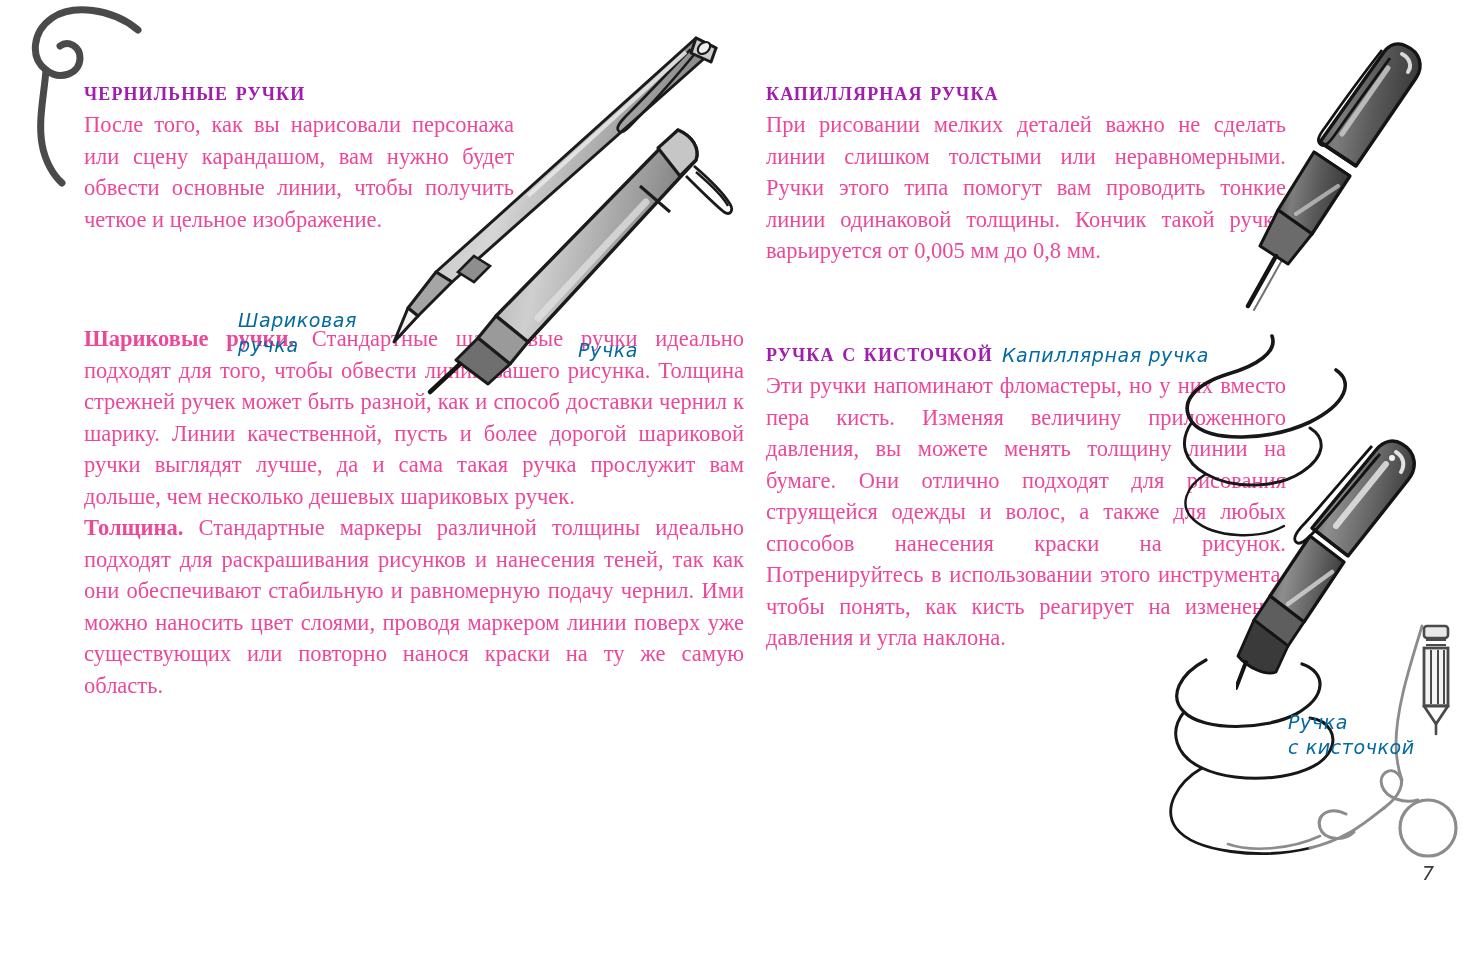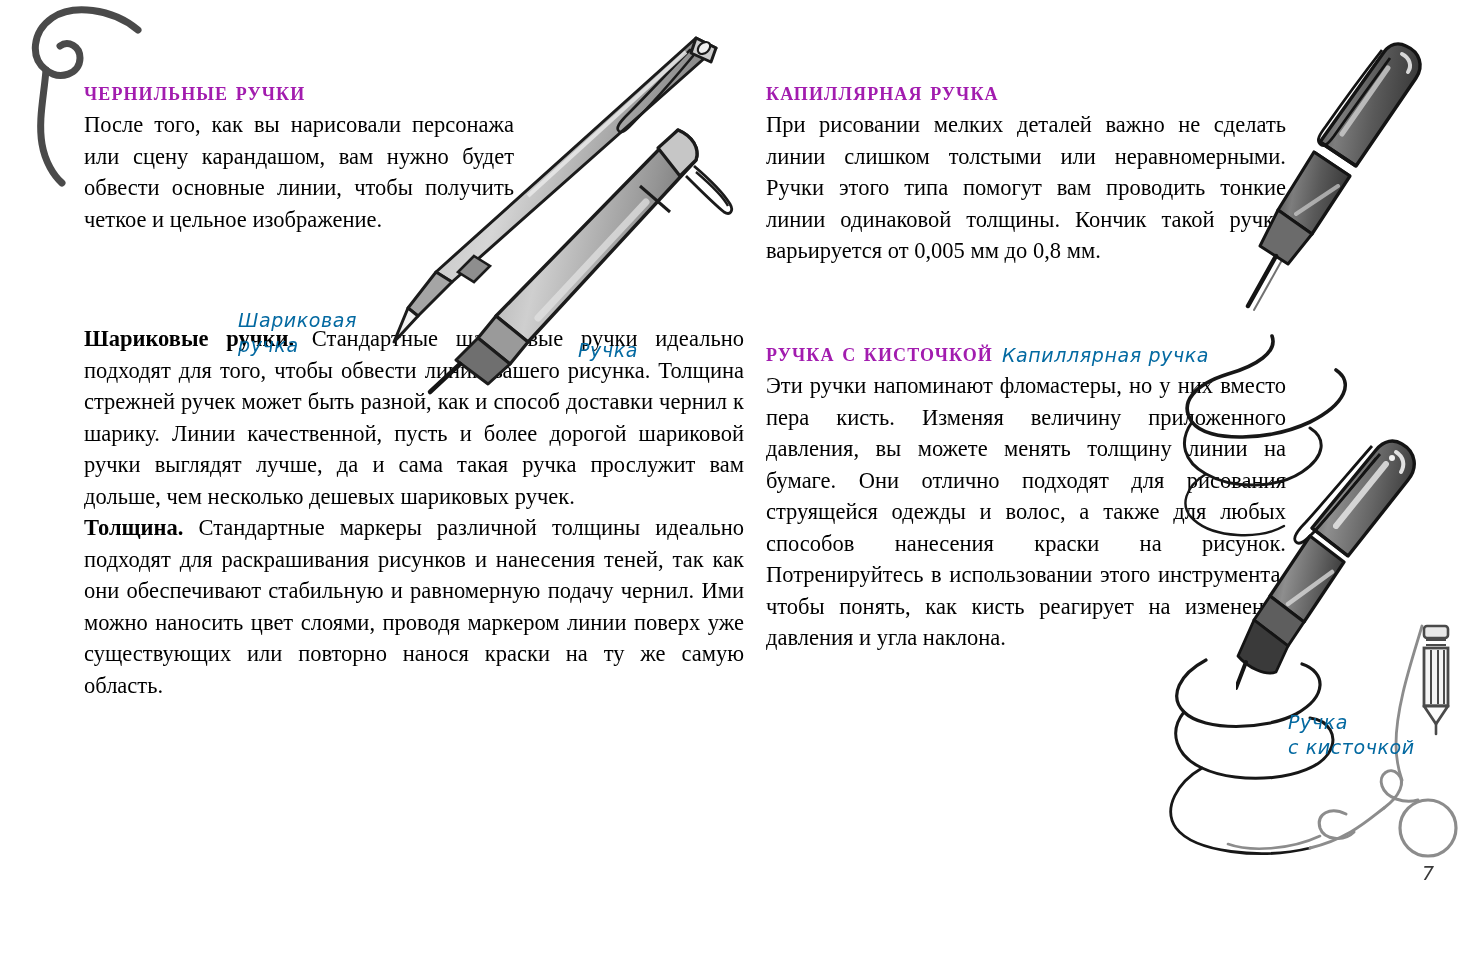--- a/index.html
+++ b/index.html
@@ -56,21 +56,21 @@
   h2.section-heading::first-letter { font-size: 1em; }
 
   
   p.body {
     margin: 0;
     font-size: 22.5px;
     line-height: 31.5px;
     text-align: justify;
     text-justify: inter-word;
     hyphens: manual;
-    color: #000000;
+    color: #ec4899;
   }
   p.body + p.body { margin-top: 0px; }
   .lead { font-weight: bold; }
 
   
   .w-narrow-left  { width: 430px; }
   .w-full-left    { width: 660px; }
   .w-right        { width: 520px; }
 
   

